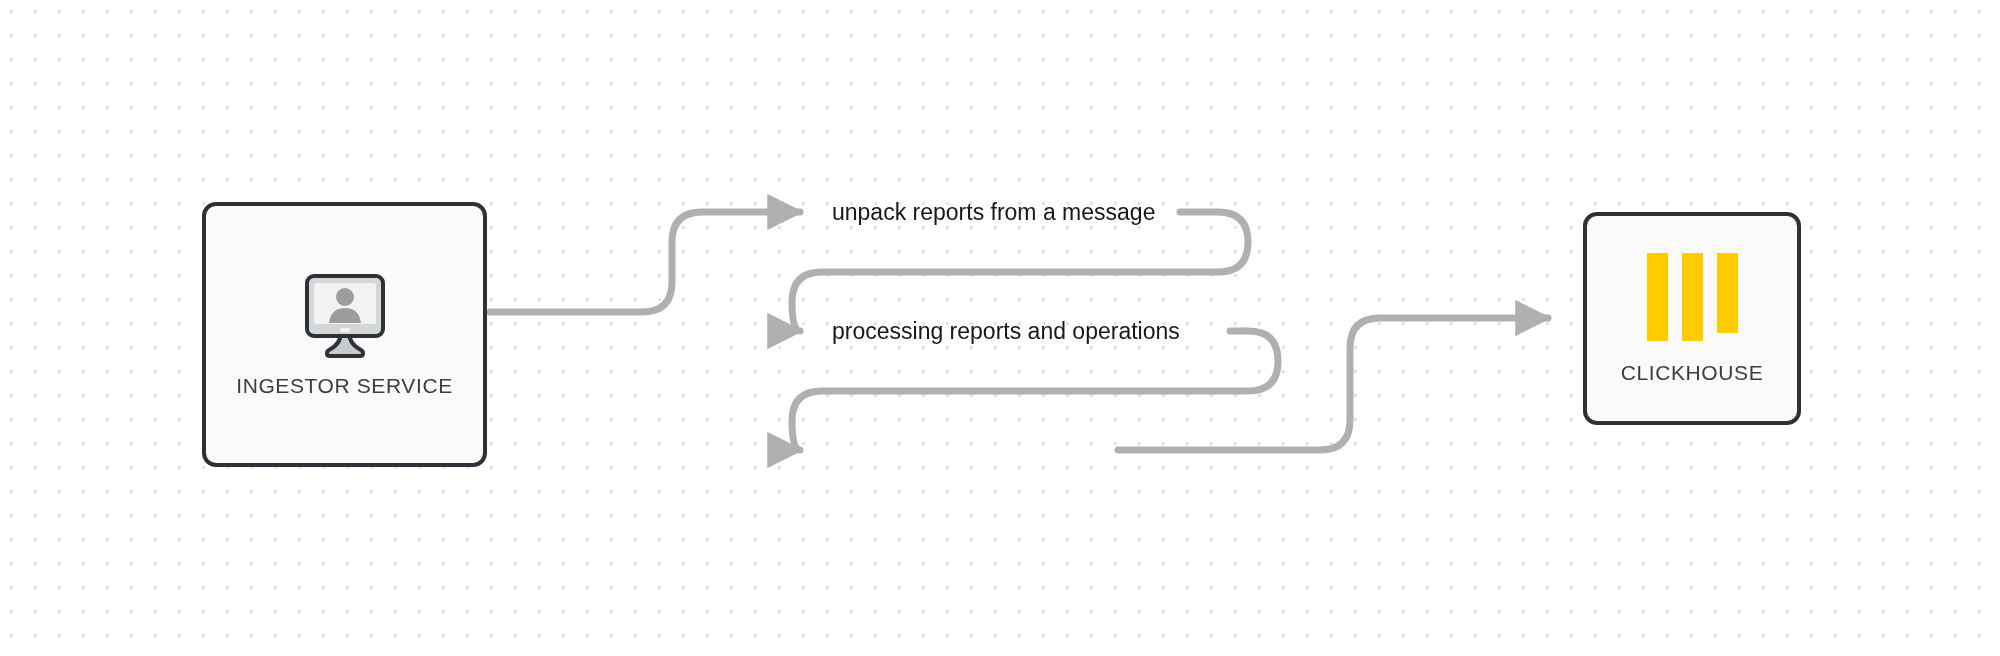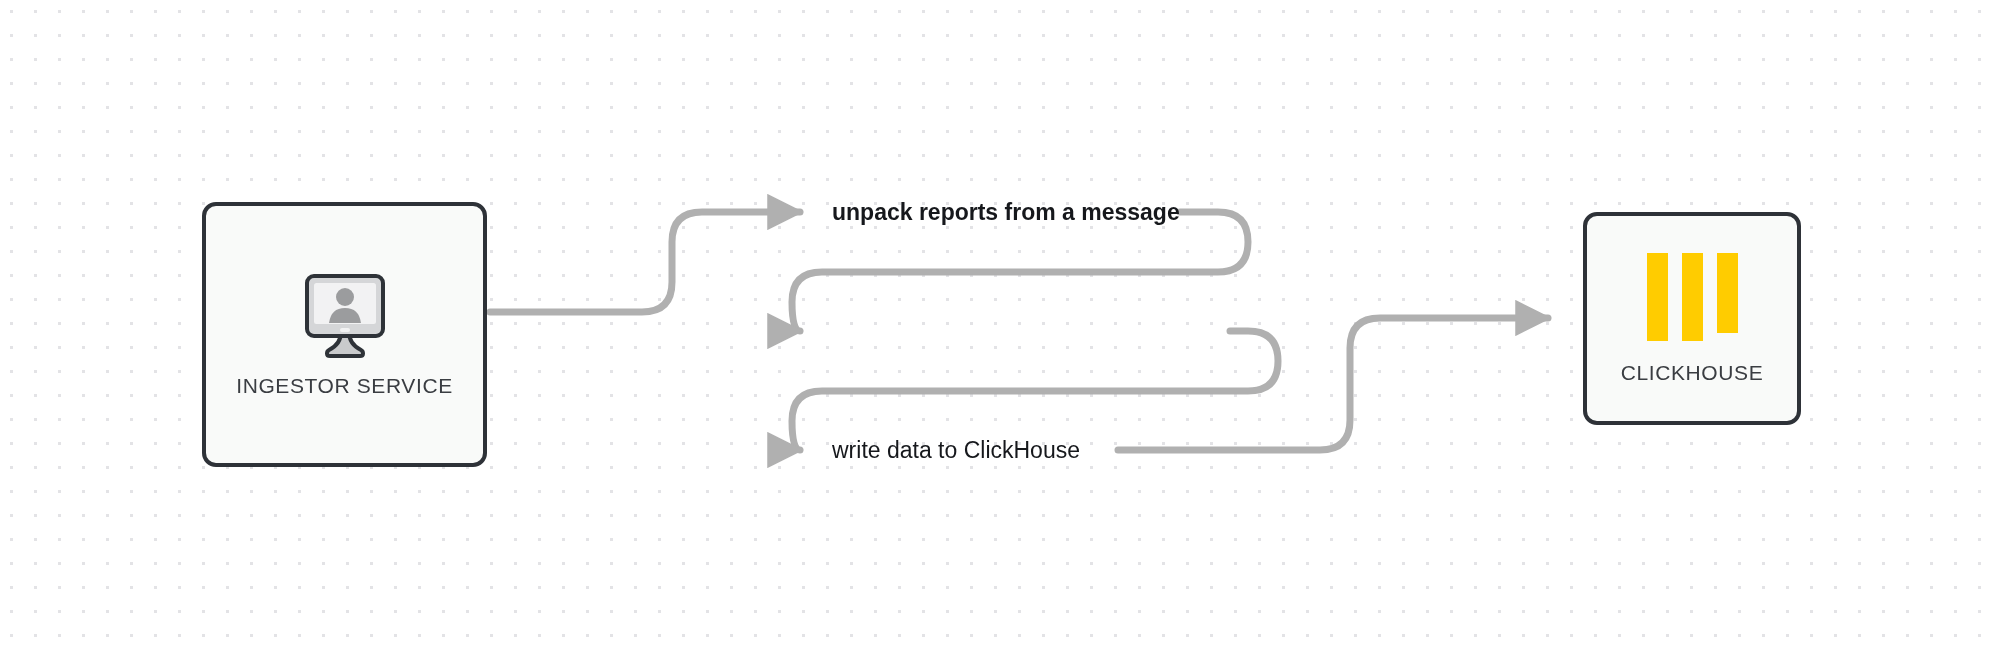--- a/index.html
+++ b/index.html
@@ -90,21 +90,21 @@
 
   
   .edge-label {
     position: absolute;
     font-size: 23px;
     color: #16181c;
     white-space: nowrap;
     line-height: 1;
     transform: translateY(-50%);
   }
-  #edge-label-0 { left: 832px; top: 212px; font-weight: bold; }
+  #edge-label-0 { left: 832px; top: 212px; }
   #edge-label-1 { left: 832px; top: 331px; }
   #edge-label-2 { left: 832px; top: 450px; }
 </style>
 </head>
 <body>
 
 <div id="diagram-canvas">
 
   <svg id="edge-layer" viewBox="0 0 2000 656" width="2000" height="656" xmlns="http://www.w3.org/2000/svg">
     <defs>
@@ -120,22 +120,22 @@
       <path d="M 1180 212 L 1218 212 Q 1248 212 1248 242 L 1248 242 Q 1248 272 1218 272 L 822 272 Q 792 272 792 302 L 792 302 Q 792 331 800 331" marker-end="url(#arrow-head)"></path>
 
       <path d="M 1230 331 L 1248 331 Q 1278 331 1278 361 L 1278 361 Q 1278 391 1248 391 L 822 391 Q 792 391 792 421 L 792 421 Q 792 450 800 450" marker-end="url(#arrow-head)"></path>
 
       <path d="M 1118 450 L 1320 450 Q 1350 450 1350 420 L 1350 348 Q 1350 318 1380 318 L 1548 318" marker-end="url(#arrow-head)"></path>
     </g>
   </svg>
 
   <div class="edge-label" id="edge-label-0">unpack reports from a message</div>
 
+  <div class="edge-label" id="edge-label-1">processing reports and operations</div>
 
-  <div class="edge-label" id="edge-label-2">write data to ClickHouse</div>
 
   <div class="node" id="node-ingestor">
     <span class="node-icon">
       <svg width="92" height="86" viewBox="0 0 92 86" xmlns="http://www.w3.org/2000/svg">
 
         <path d="M 30 78 Q 42 72 42 60 L 50 60 Q 50 72 62 78 Q 64 79 64 81.5 Q 64 84 61 84 L 31 84 Q 28 84 28 81.5 Q 28 79 30 78 Z" fill="#c9cacc" stroke="#2e3238" stroke-width="4" stroke-linejoin="round"></path>
 
         <rect x="8" y="4" width="76" height="60" rx="7" ry="7" fill="#d5d6d8" stroke="#2e3238" stroke-width="4"></rect>
 
         <rect x="15" y="11" width="62" height="41" rx="2.5" ry="2.5" fill="#f2f2f3"></rect>

